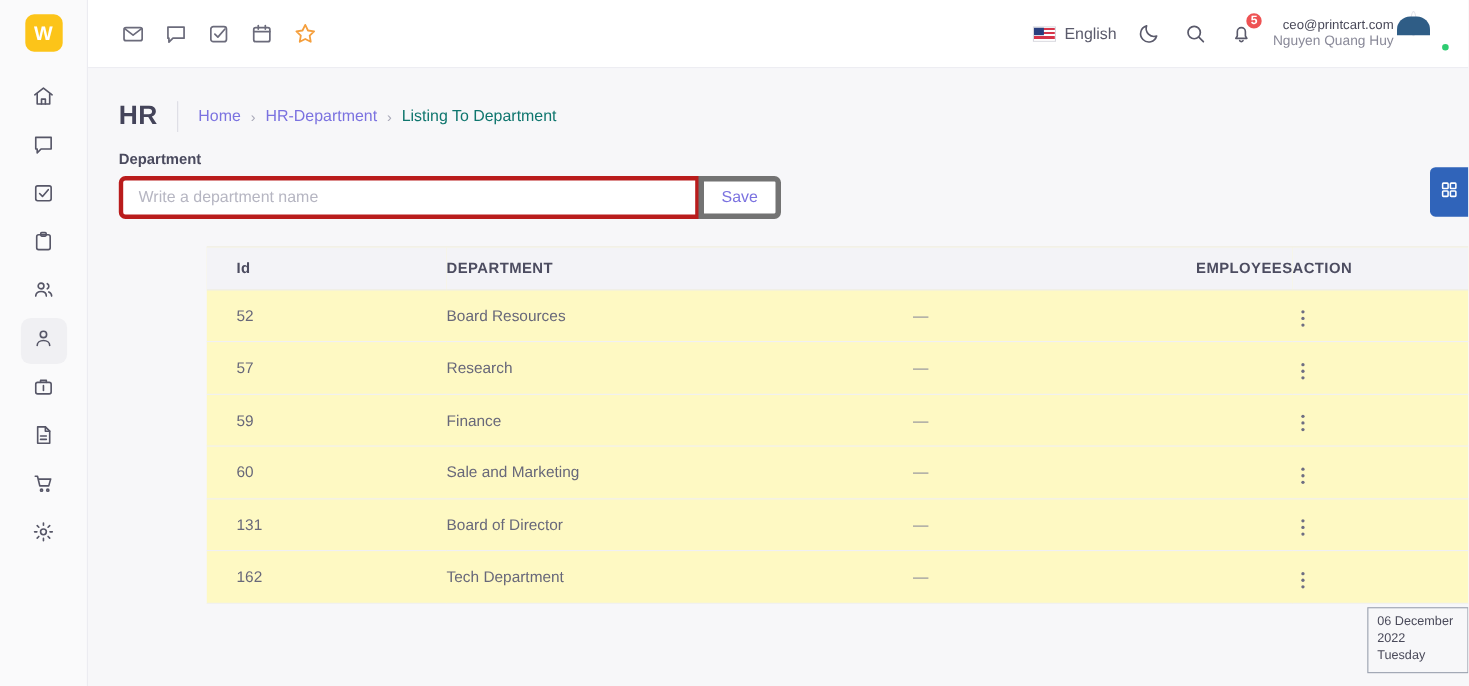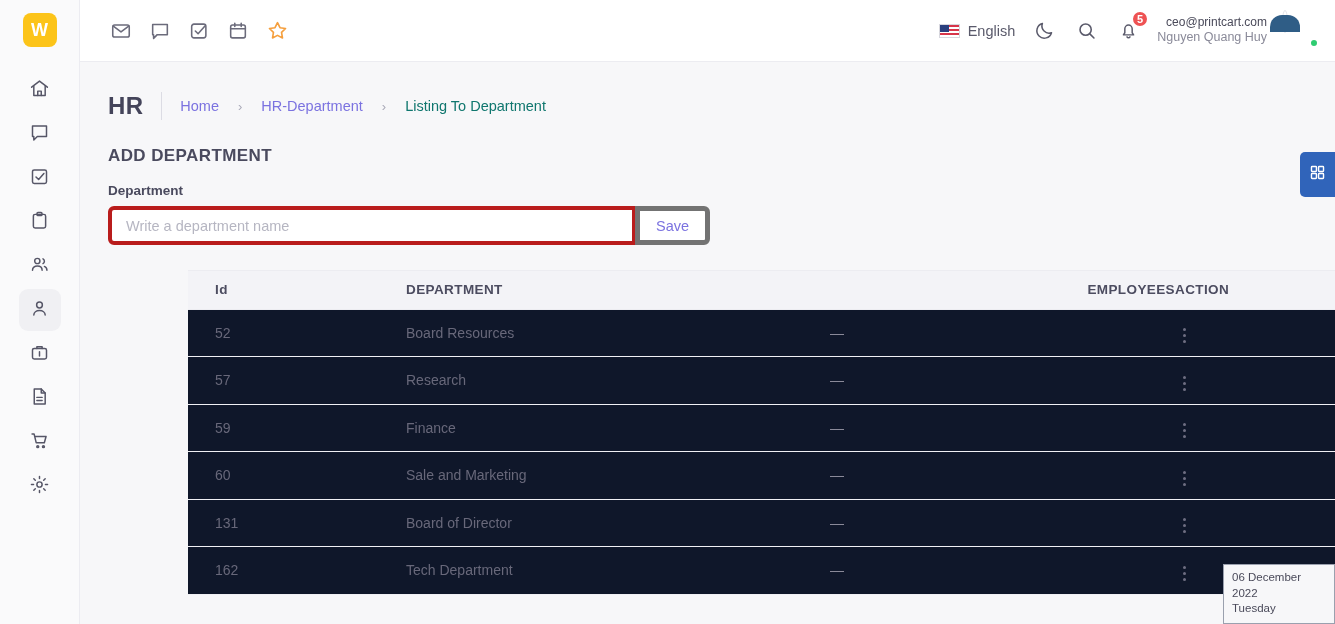--- a/index.html
+++ b/index.html
@@ -82,21 +82,21 @@
     width: 10px; height: 10px; border-radius: 50%;
     background: #2ecc71; border: 2px solid #ffffff;
   }
 
   
   .page { flex: 1 1 auto; background: #f7f7f9; position: relative; overflow: hidden; }
 
   .page-head { display: flex; align-items: center; padding: 30px 0 0 28px; }
   .page-title { font-size: 24px; font-weight: 700; color: #44445a; letter-spacing: .3px; }
   .divider-v { width: 1px; height: 28px; background: #dcdce4; margin: 0 18px; }
-  .crumbs { display: flex; align-items: center; gap: 19px; font-size: 14.5px; }
+  .crumbs { display: flex; align-items: center; gap: 9px; font-size: 14.5px; }
   .crumbs a { color: #7b72e0; text-decoration: none; }
   .crumbs .sep { color: #a9a9b8; font-size: 13px; }
   .crumbs .cur { color: #0f766e; }
 
   .section-title {
     margin: 26px 0 0 28px;
     font-size: 17px; font-weight: 600; color: #4a4a5e; letter-spacing: .4px;
   }
 
   .form-row { margin: 17px 0 0 28px; }
@@ -114,21 +114,21 @@
     width: 75px; height: 39px; margin-left: -1px;
     border: 5px solid #737373; border-radius: 0 6px 6px 0;
     background: #ffffff; color: #7b72e0;
     font-family: "Liberation Sans", sans-serif; font-size: 14.5px;
     cursor: pointer;
   }
 
   
   .table-wrap {
     margin: 25px 0 0 108px;
-    background: #0f172a;
+    background: #fef9c3;
     border-top: 1px solid #ececf1;
   }
   table { width: 1227px; border-collapse: collapse; table-layout: fixed; }
   thead th {
     background: #f3f3f7;
     height: 38px;
     text-align: left;
     font-size: 13.5px; font-weight: 700; color: #4c4c60;
     letter-spacing: .4px;
     padding: 0;
@@ -156,22 +156,22 @@
   
   .grid-fab {
     position: absolute; right: 0; top: 90px;
     width: 35px; height: 45px;
     background: #3064ba;
     border-radius: 5px 0 0 5px;
     display: flex; align-items: center; justify-content: center;
     color: #ffffff; cursor: pointer;
   }
   .date-chip {
-    position: absolute; right: 0; bottom: 0;
-    width: 112px; padding: 5px 8px 6px 8px;
+    position: absolute; right: 0; bottom: 12px;
+    width: 92px; padding: 5px 8px 6px 8px;
     background: #f7f7f9;
     border: 1px solid #9aa0ae;
     font-size: 11.5px; color: #4a4a5a; line-height: 1.35;
   }
 </style>
 </head>
 <body>
 
 <div class="app">
 
@@ -371,21 +371,20 @@
         <div class="divider-v"></div>
         <div class="crumbs">
           <a href="#">Home</a>
           <span class="sep">›</span>
           <a href="#">HR-Department</a>
           <span class="sep">›</span>
           <span class="cur">Listing To Department</span>
         </div>
       </div>
 
-      <div class="section-title">ADD DEPARTMENT</div>
 
       <div class="form-row">
         <div class="form-label">Department</div>
         <div class="form-controls">
           <input class="dept-input" type="text" placeholder="Write a department name" style="">
           <button class="save-btn">Save</button>
         </div>
       </div>
 
       <div class="table-wrap">

